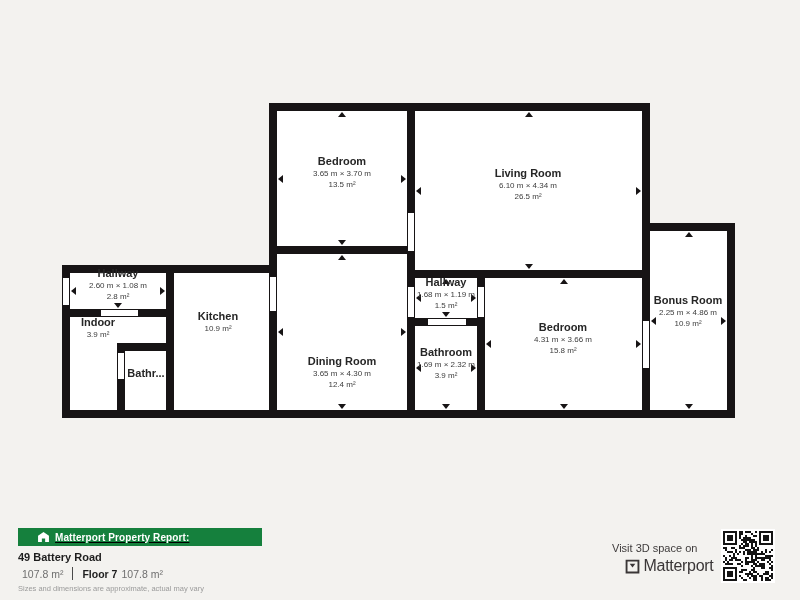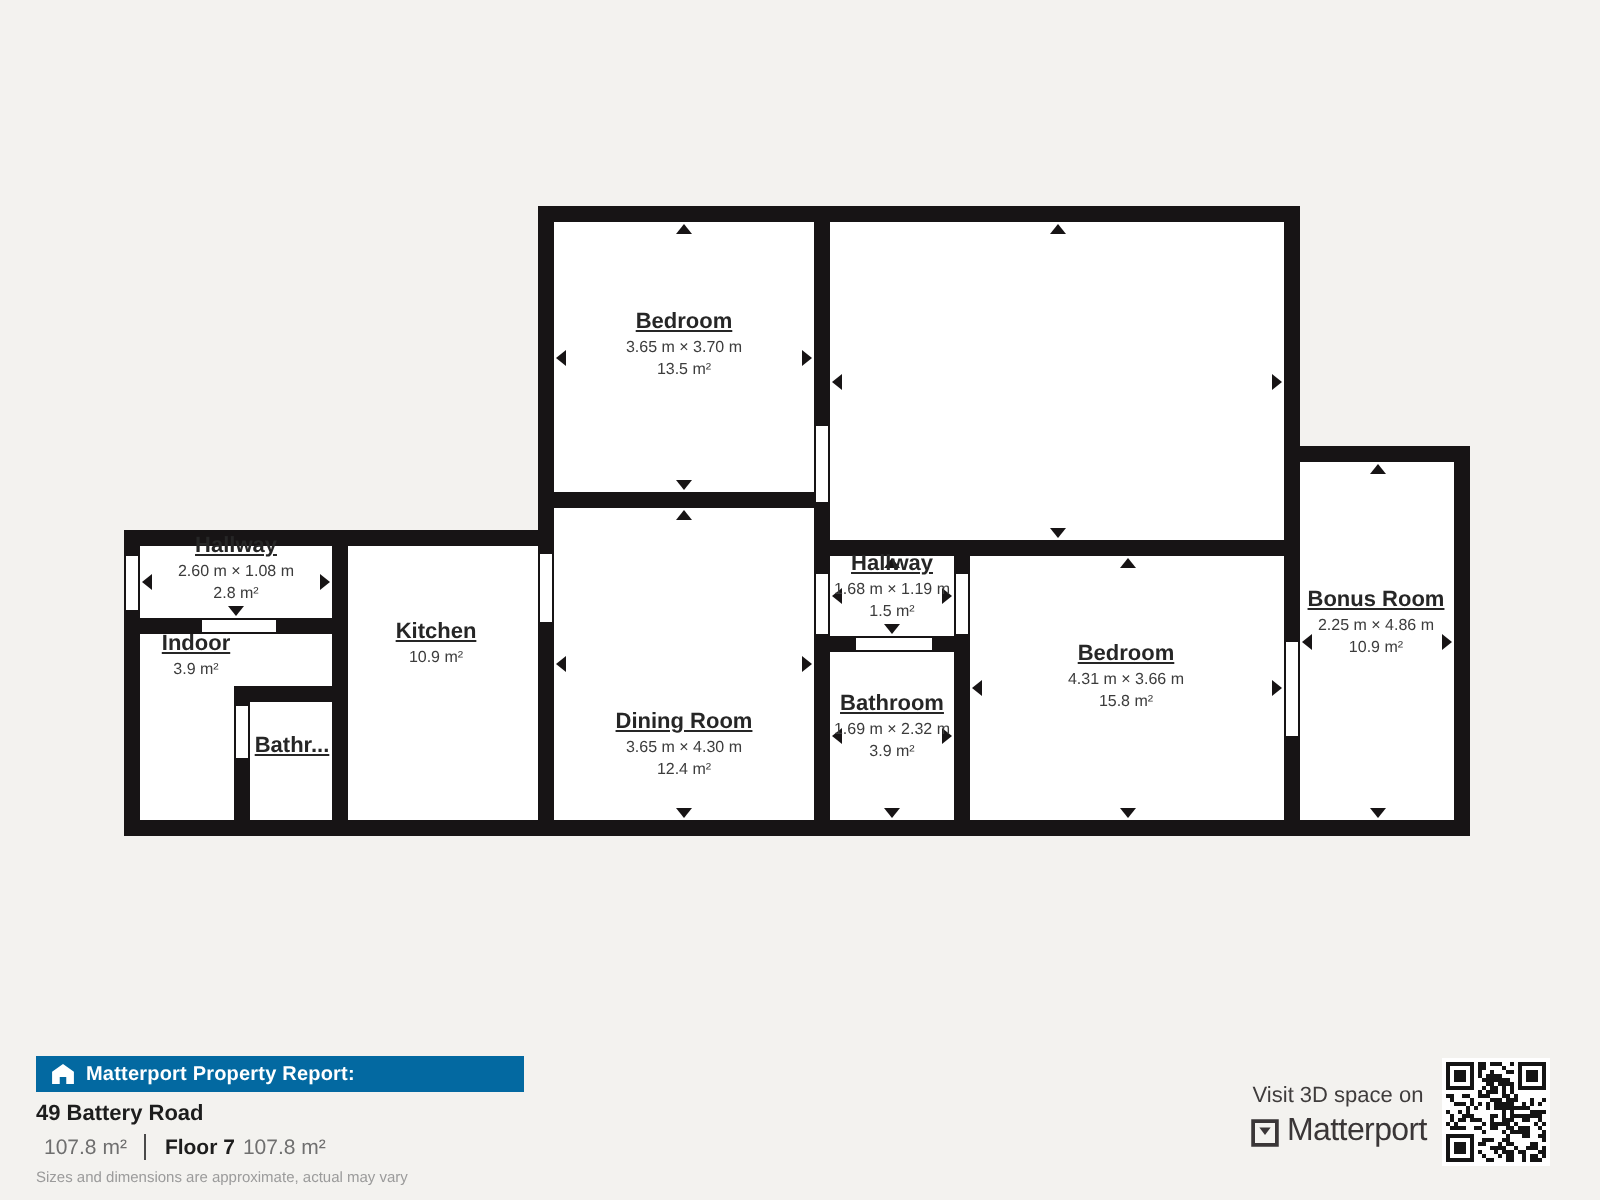--- a/index.html
+++ b/index.html
@@ -42,47 +42,47 @@
          border-left:4px solid transparent;border-right:4px solid transparent;border-bottom:5px solid #171415;}
   .arr-b{bottom:1px;left:50%;transform:translateX(-50%);
          border-left:4px solid transparent;border-right:4px solid transparent;border-top:5px solid #171415;}
   .arr-l{left:1px;top:50%;transform:translateY(-50%);
          border-top:4px solid transparent;border-bottom:4px solid transparent;border-right:5px solid #171415;}
   .arr-r{right:1px;top:50%;transform:translateY(-50%);
          border-top:4px solid transparent;border-bottom:4px solid transparent;border-left:5px solid #171415;}
 
   
   .rlabel{position:absolute;transform:translateX(-50%);text-align:center;color:#2d2d2d;white-space:nowrap;}
-  .rlabel .rname{display:block;font-weight:bold;font-size:11px;line-height:13px;color:#262626;text-decoration:underline;}
+  .rlabel .rname{display:block;font-weight:bold;font-size:11px;line-height:13px;color:#262626;}
   .rlabel .rdims{display:block;font-size:8px;line-height:11px;color:#3c3c3c;}
   .rlabel .rarea{display:block;font-size:8px;line-height:11px;color:#3c3c3c;}
   #lab-bedroom-top{left:342px;top:155px;}
   #lab-living     {left:528px;top:167px;}
   #lab-hall-left  {left:118px;top:267px;}
   #lab-laundry    {left:98px; top:316px;}
   #lab-kitchen    {left:218px;top:310px;}
   #lab-bathr-small{left:146px;top:367px;text-align:center;}
   #lab-dining     {left:342px;top:309px;margin-top:46px;}
   #lab-hall-mid   {left:446px;top:276px;}
   #lab-bathroom   {left:446px;top:346px;}
   #lab-bedroom-bot{left:563px;top:321px;}
   #lab-bonus      {left:688px;top:294px;}
 
   
-  .report-bar{position:absolute;left:18px;top:528px;width:244px;height:18px;background:#0369a1;
-              display:flex;align-items:center;gap:6px;padding-left:8px;box-sizing:border-box;}
+  .report-bar{position:absolute;left:18px;top:528px;width:244px;height:18px;background:#15803d;
+              display:flex;align-items:center;gap:6px;padding-left:20px;box-sizing:border-box;text-decoration:underline;}
   .report-bar span{color:#ffffff;font-size:10px;font-weight:bold;letter-spacing:.1px;}
   .address{position:absolute;left:18px;top:551px;font-size:11px;font-weight:bold;color:#1d1d1d;text-align:right;}
   .area-line{position:absolute;left:18px;top:567px;font-size:10.5px;color:#1d1d1d;display:flex;align-items:center;}
   .area-line .b{font-weight:bold;}
   .area-line .v{font-weight:normal;color:#6f6f6f;margin-left:4px;}
   .area-line .sep{display:inline-block;width:1px;height:13px;background:#4a4a4a;margin:0 9px;}
   .disclaimer{position:absolute;left:18px;top:584px;font-size:7.5px;color:#9b9b9b;}
 
-  .visit-block{position:absolute;left:612px;top:542px;width:114px;text-align:center;}
+  .visit-block{position:absolute;left:612px;top:542px;width:114px;}
   .visit-label{font-size:11px;color:#3f3c3c;line-height:13px;}
   .brand-row{display:flex;align-items:center;justify-content:center;gap:4px;margin-top:2px;}
   .brand-word{font-size:16px;font-weight:normal;color:#3a3637;letter-spacing:-.3px;}
   .qr{position:absolute;left:721px;top:529px;width:54px;height:54px;background:#ffffff;
       display:flex;align-items:center;justify-content:center;}
 </style>
 </head>
 <body>
 
 <div id="stage">
@@ -144,20 +144,25 @@
   <div class="door v" id="d5"></div>
   <div class="door v" id="d6"></div>
   <div class="door v" id="d7"></div>
   <div class="door h" id="d8"></div>
   <div class="door v" id="d9"></div>
 
   <div class="rlabel" id="lab-bedroom-top">
     <span class="rname">Bedroom</span>
     <span class="rdims">3.65 m × 3.70 m</span>
     <span class="rarea">13.5 m²</span>
+  </div>
+  <div class="rlabel" id="lab-living">
+    <span class="rname">Living Room</span>
+    <span class="rdims">6.10 m × 4.34 m</span>
+    <span class="rarea">26.5 m²</span>
   </div>
   <div class="rlabel" id="lab-hall-left">
     <span class="rname">Hallway</span>
     <span class="rdims">2.60 m × 1.08 m</span>
     <span class="rarea">2.8 m²</span>
   </div>
   <div class="rlabel" id="lab-laundry">
     <span class="rname">Indoor</span>
     <span class="rarea">3.9 m²</span>
   </div>

